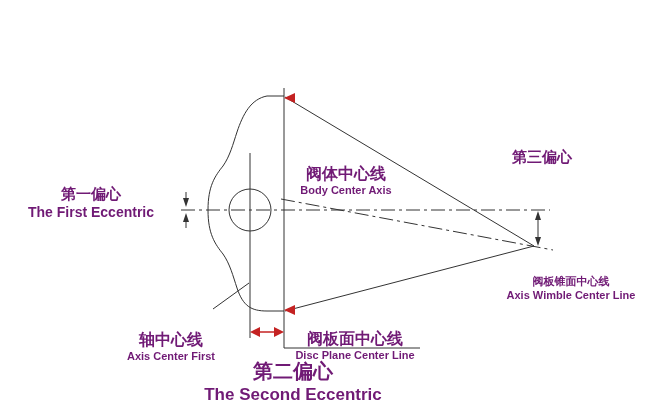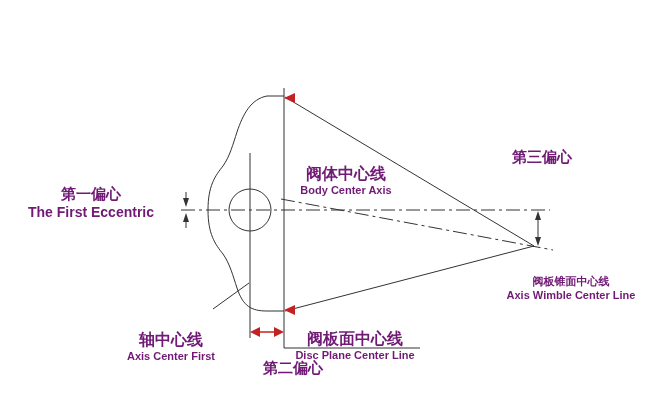--- a/index.html
+++ b/index.html
@@ -15,21 +15,21 @@
   .title{
     position:absolute;left:28px;top:14px;
     font-size:26px;font-weight:bold;letter-spacing:3px;
     color:var(--title-color);
   }
   .lbl{
     position:absolute;text-align:center;color:#701a75;font-weight:bold;line-height:1.25;
     white-space:nowrap;
   }
   .lbl .zh,.lbl .en{display:block;}
-  .sz-big .zh{font-size:15px;text-align:center;}  .sz-big .en{font-size:17px;}
+  .sz-big .zh{font-size:20px;text-align:center;}  .sz-big .en{font-size:17px;}
   .sz-med .zh{font-size:15px;}  .sz-med .en{font-size:14px;}
   .sz-med2 .zh{font-size:15px;} .sz-med2 .en{font-size:15px;}
   .sz-sm .zh{font-size:16px;}   .sz-sm .en{font-size:11px;}
   .sz-xs .zh{font-size:11px;}   .sz-xs .en{font-size:11px;}
   svg.diagram{position:absolute;left:0;top:0;}
   .thin{stroke:var(--line-color);stroke-width:1;fill:none;}
   .cl{stroke:var(--line-color);stroke-width:1;fill:none;stroke-dasharray:14 4 3 4;}
   .blk-f{fill:var(--line-color);stroke:none;}
   .red-f{fill:var(--accent-red);stroke:none;}
   .red-l{stroke:var(--accent-red);stroke-width:1.5;fill:none;}
@@ -103,15 +103,16 @@
     <span class="en">Axis Center First</span>
   </div>
 
   <div class="lbl sz-sm" style="left:288px;top:321px;width:134px;margin-top:8px;">
     <span class="zh">阀板面中心线</span>
     <span class="en">Disc Plane Center Line</span>
   </div>
 
   <div class="lbl sz-big" style="left:195px;top:359px;width:196px;">
     <span class="zh">第二偏心</span>
+    <span class="en">The Second Eccentric</span>
   </div>
 
 </div>
 
 </body></html>

